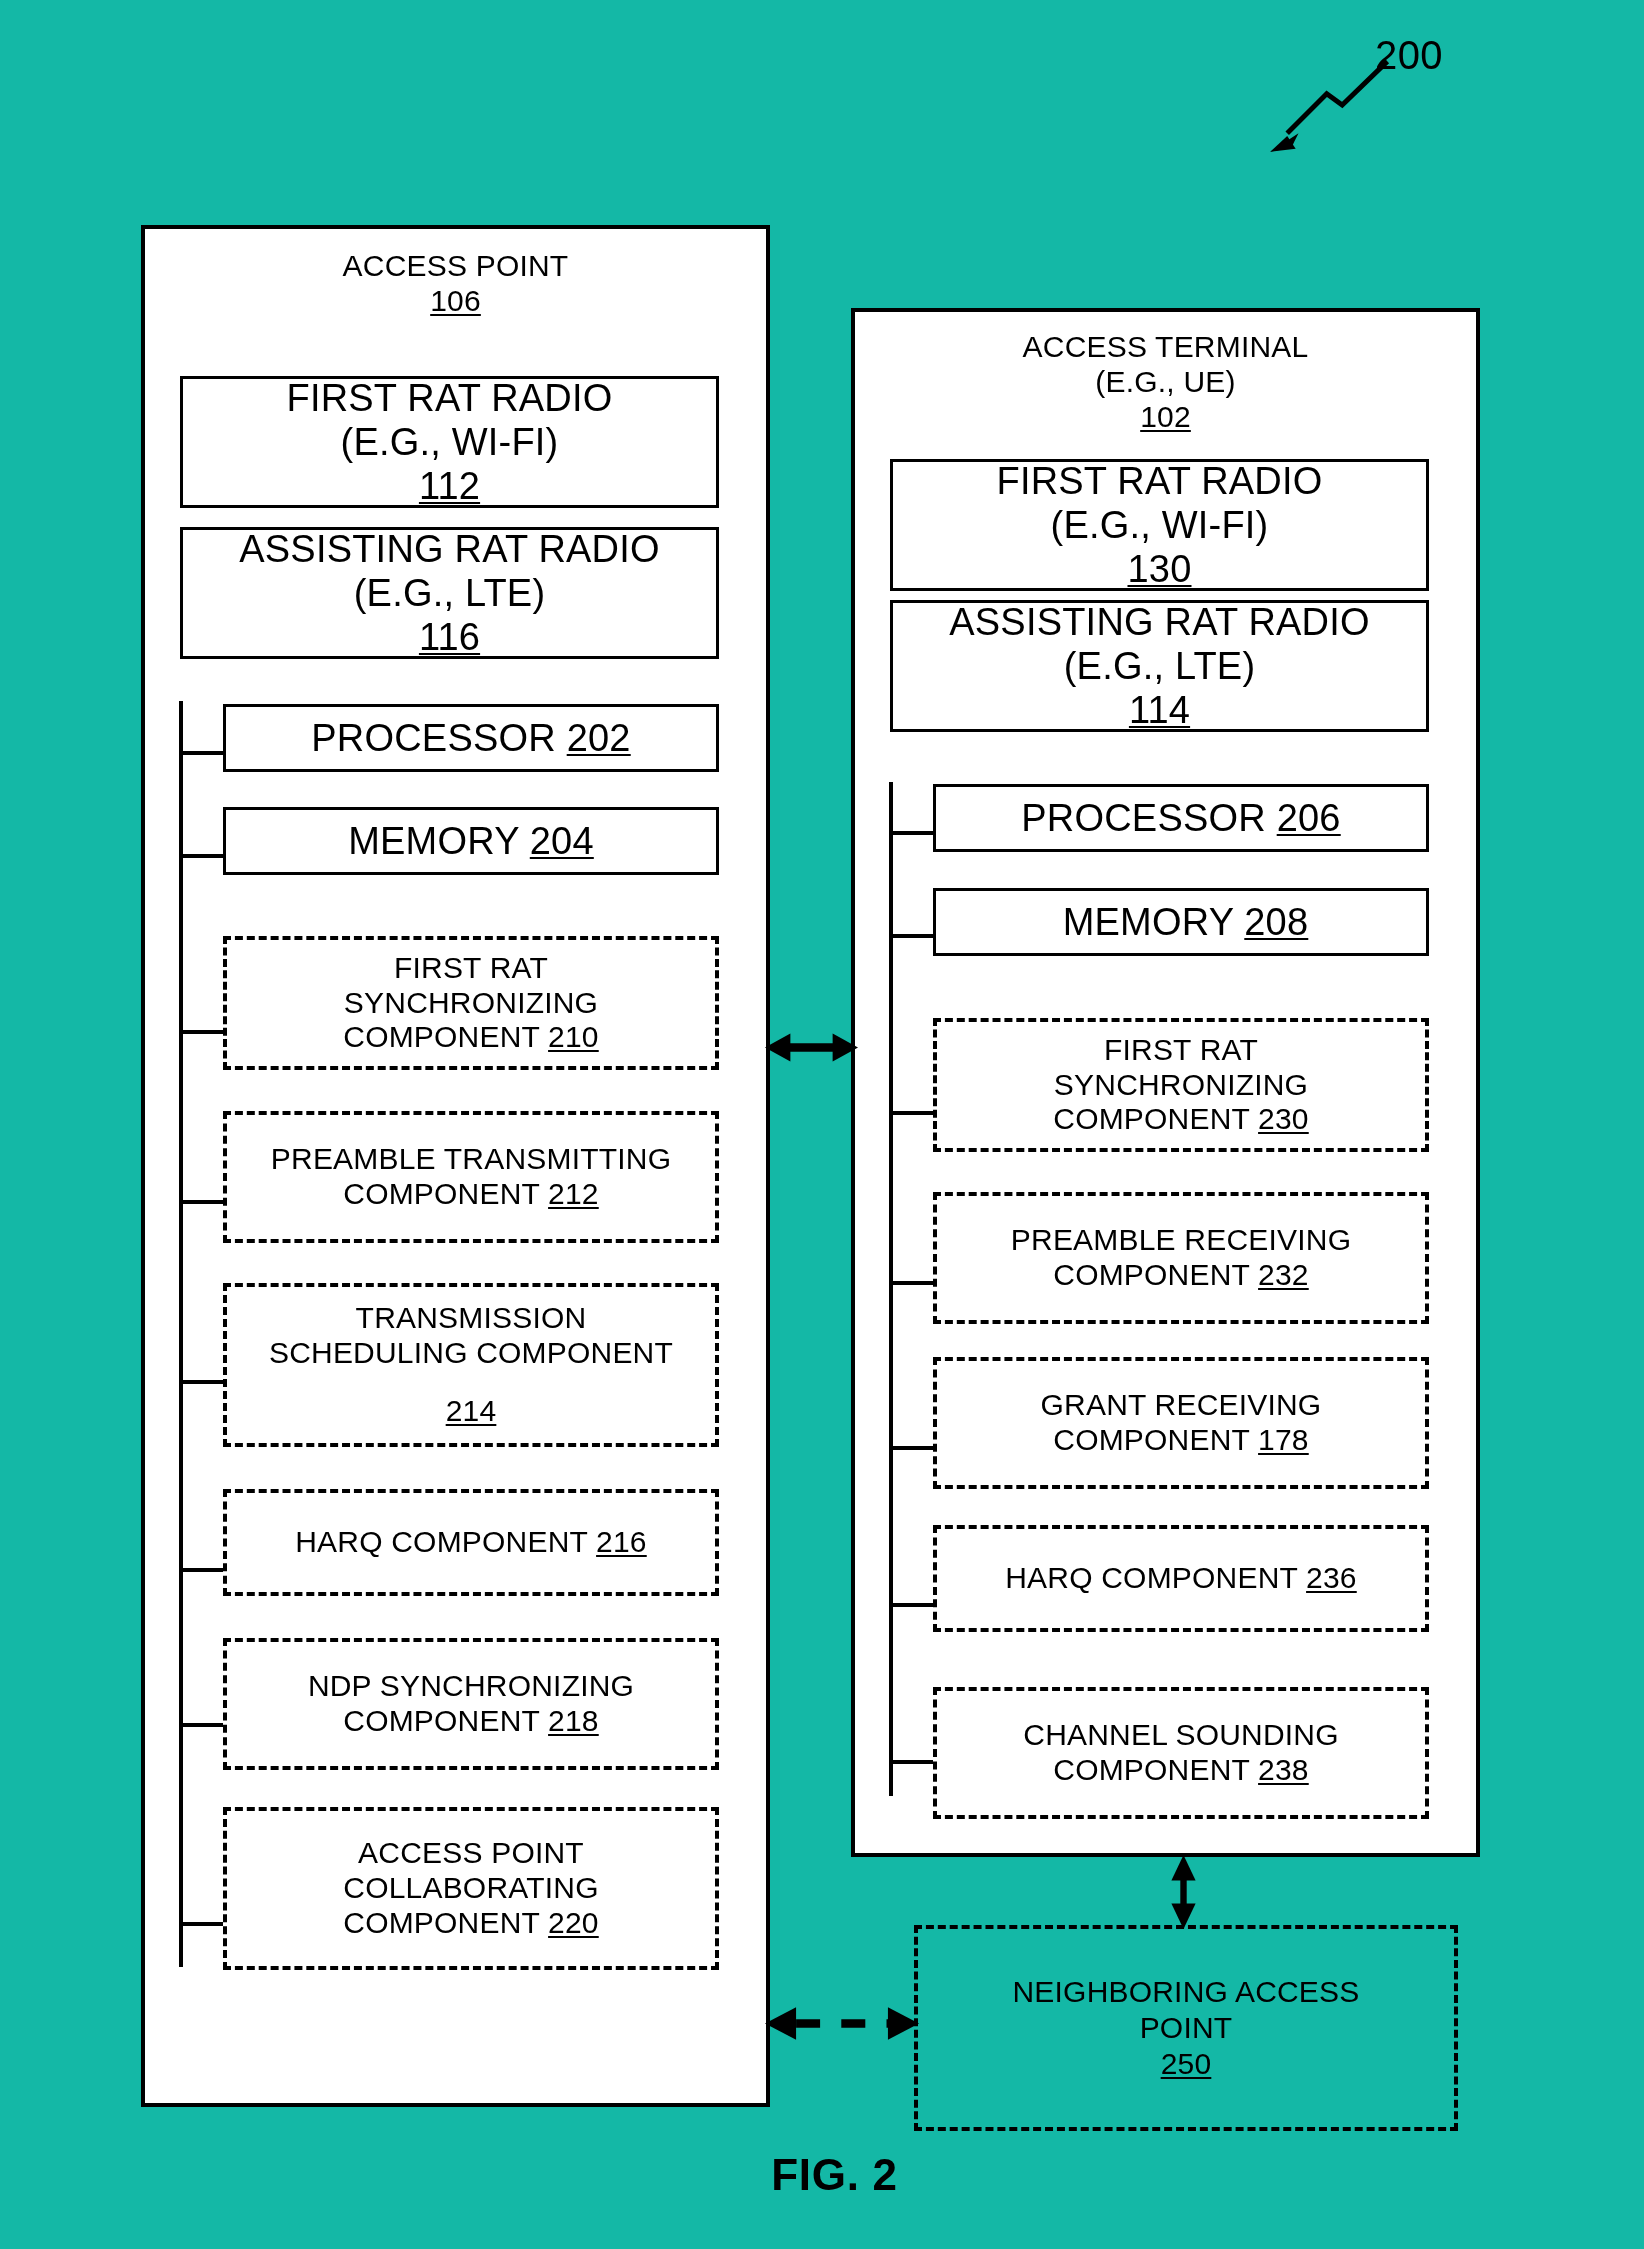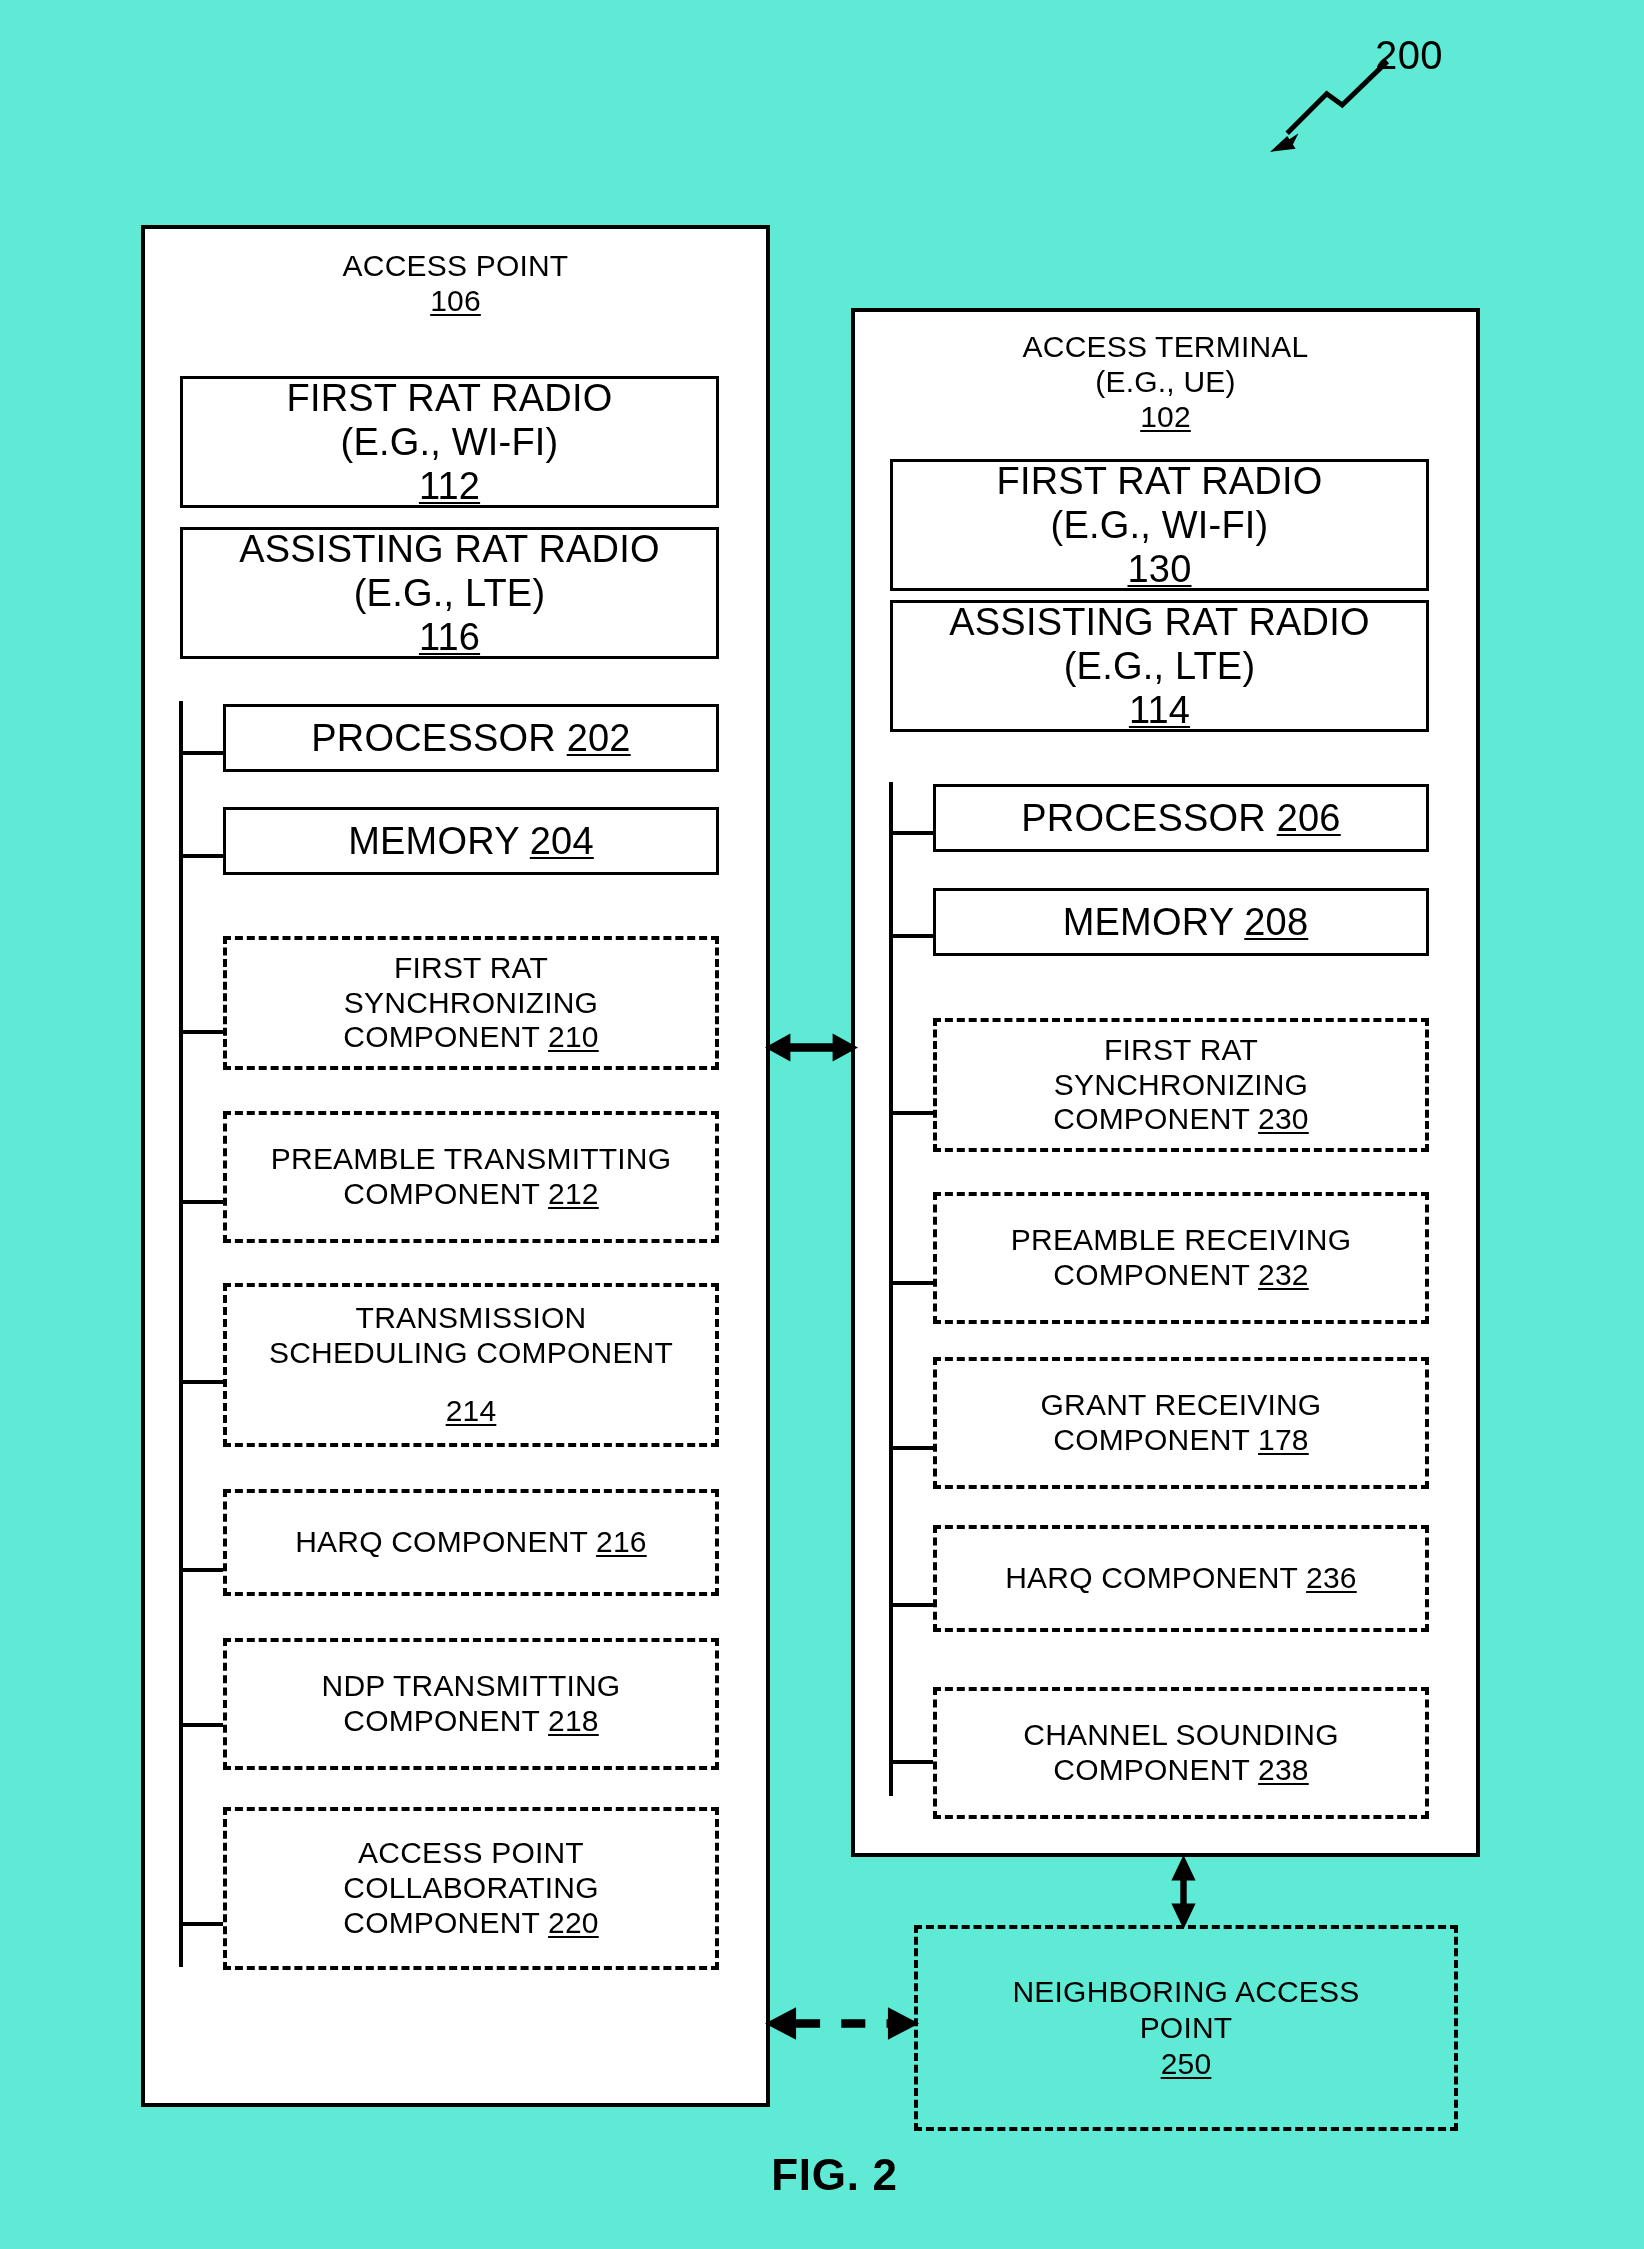--- a/index.html
+++ b/index.html
@@ -8,21 +8,21 @@
     background: #ffffff;
   }
   body {
     font-family: "Liberation Sans", sans-serif;
     color: #000000;
   }
   #page {
     position: relative;
     width: 1645px;
     height: 2250px;
-    background: #5eead4;
+    background: #14b8a6;
     overflow: hidden;
   }
 
   
   #fig-ref-label {
     position: absolute;
     left: 1375px;
     top: 35px;
     font-size: 40px;
     line-height: 1;
@@ -242,21 +242,21 @@
 
     <div class="dashed-box" style="left:78px; top:1260px; width:496px; height:107px;">
       <div class="txt">
         <span>HARQ COMPONENT</span>
         <span style="display:inline-block; text-decoration:underline; text-underline-offset:2.8px; text-decoration-thickness:2.1px;">216</span>
       </div>
     </div>
 
     <div class="dashed-box" style="left:78px; top:1409px; width:496px; height:132px;">
       <div class="txt">
-        <span>NDP TRANSMITTING</span><br>
+        <span>NDP SYNCHRONIZING</span><br>
         <span>COMPONENT</span>
         <span style="display:inline-block; text-decoration:underline; text-underline-offset:2.8px; text-decoration-thickness:2.1px;">218</span>
       </div>
     </div>
 
     <div class="dashed-box" style="left:78px; top:1578px; width:496px; height:163px;">
       <div class="txt">
         <span>ACCESS POINT</span><br>
         <span>COLLABORATING</span><br>
         <span>COMPONENT</span>

